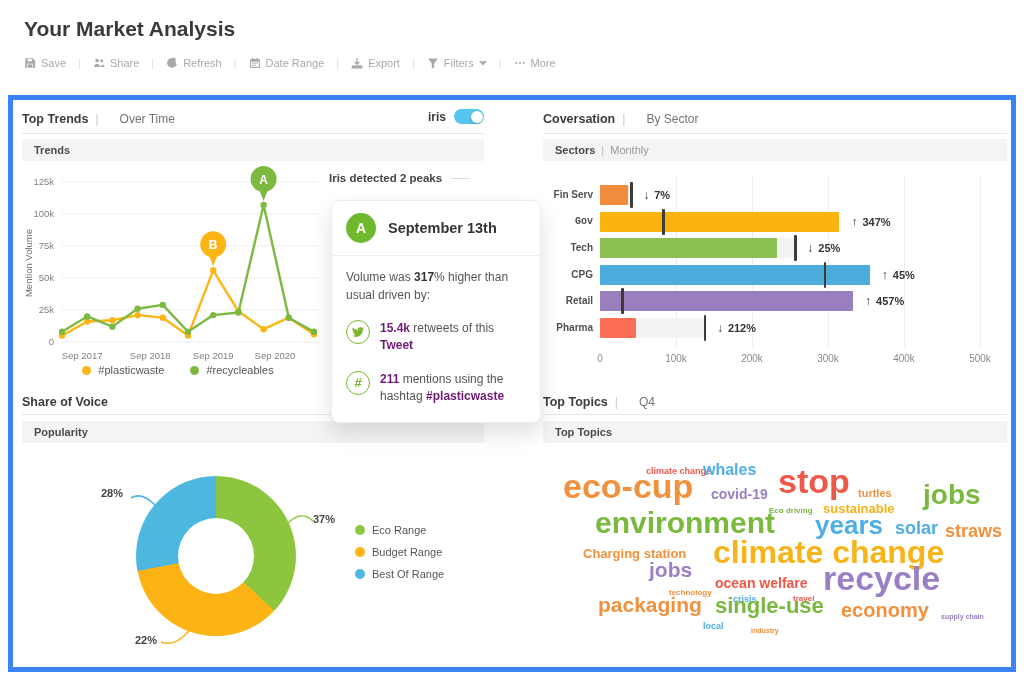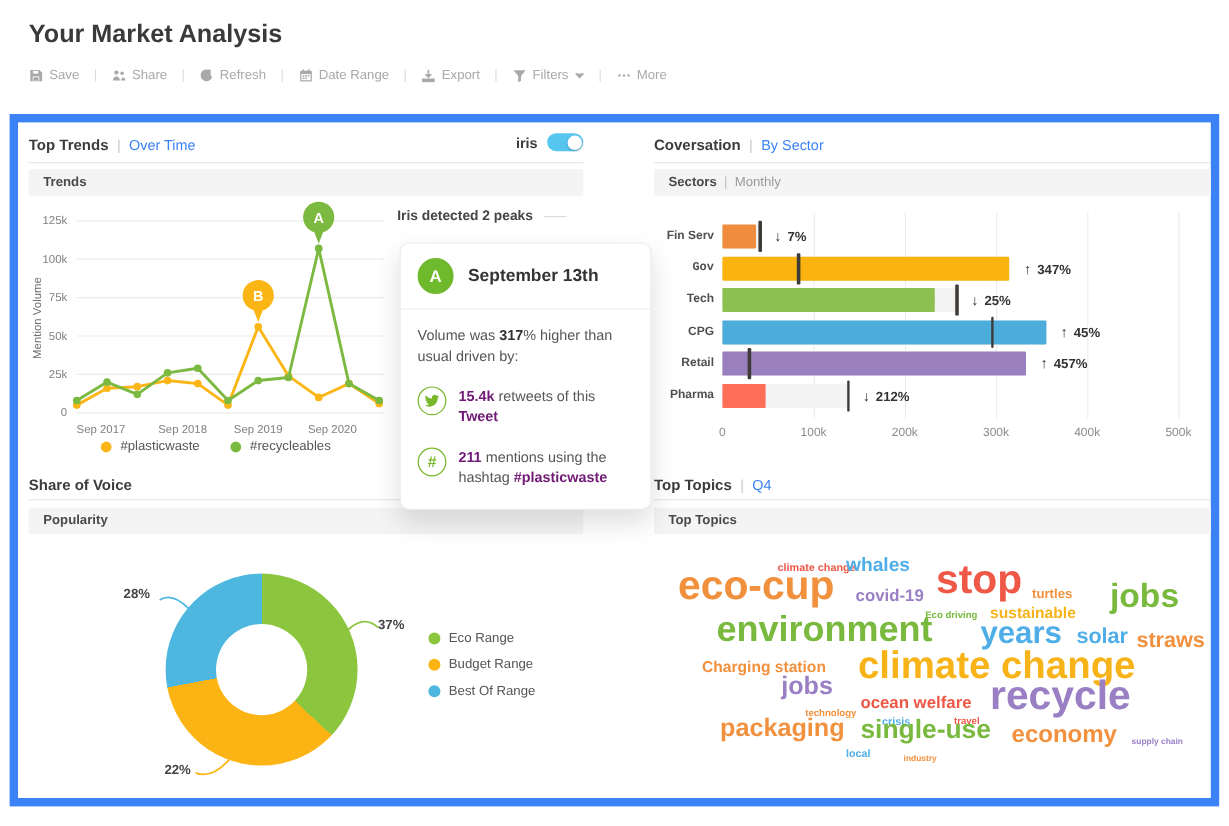--- a/index.html
+++ b/index.html
@@ -8,27 +8,27 @@
   
   .page-title{position:absolute;left:24px;top:17px;margin:0;font-size:21px;font-weight:bold;color:#3a3a3a;}
   .toolbar{position:absolute;left:24px;top:57px;display:flex;align-items:center;gap:9px;color:#a9a9a9;font-size:11px;}
   .tb-item{display:flex;align-items:center;gap:5px;cursor:pointer;}
   .tb-ic{display:flex;align-items:center;}
   .tb-ic svg{width:12px;height:12px;fill:currentColor;}
   .tb-chev svg{width:8px;height:6px;}
   .tb-sep{color:#dcdcdc;padding:0 3px;}
   
   .dashboard{position:absolute;left:8px;top:95px;width:1008px;height:577px;box-sizing:border-box;
-             border:7px solid #3b82f6;background:#fff;}
+             border:5px solid #3b82f6;background:#fff;}
   .dash-inner{position:relative;width:994px;height:563px;}
   
   .sec-head{position:absolute;display:flex;align-items:center;height:20px;font-size:12px;}
   .sec-title{font-weight:bold;font-size:12.5px;color:#3c3c3c;}
   .sec-sep{color:#c9c9c9;margin:0 7px;}
-  .sec-sub{color:#3b82f6;}
+  .sec-sub{color:#737373;margin-left:14px;}
   .hline{position:absolute;height:1px;background:#e7e7e7;}
   .panel-bar{position:absolute;height:22px;background:#f4f4f4;display:flex;align-items:center;
              padding-left:12px;box-sizing:border-box;font-size:11px;}
   .pb-main{font-weight:bold;color:#4a4a4a;}
   .pb-sep{color:#bbb;margin:0 6px;}
   .pb-sub{color:#999;}
   
   #tt-head{left:9px;top:9px;width:462px;}
   #tt-line{left:9px;top:33px;width:462px;}
   #tt-bar{left:9px;top:39px;width:462px;}

